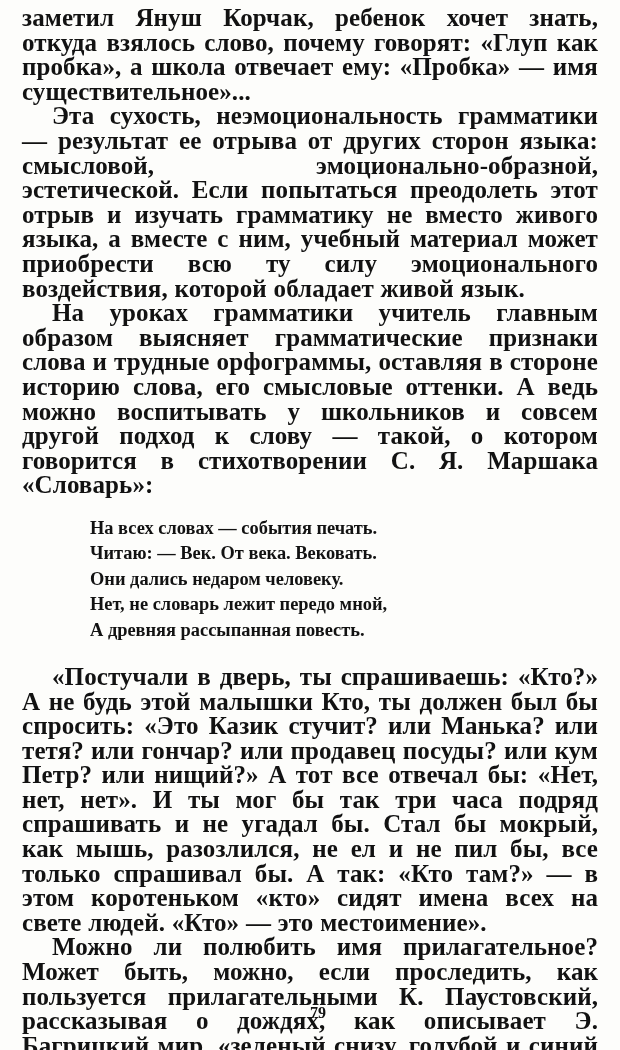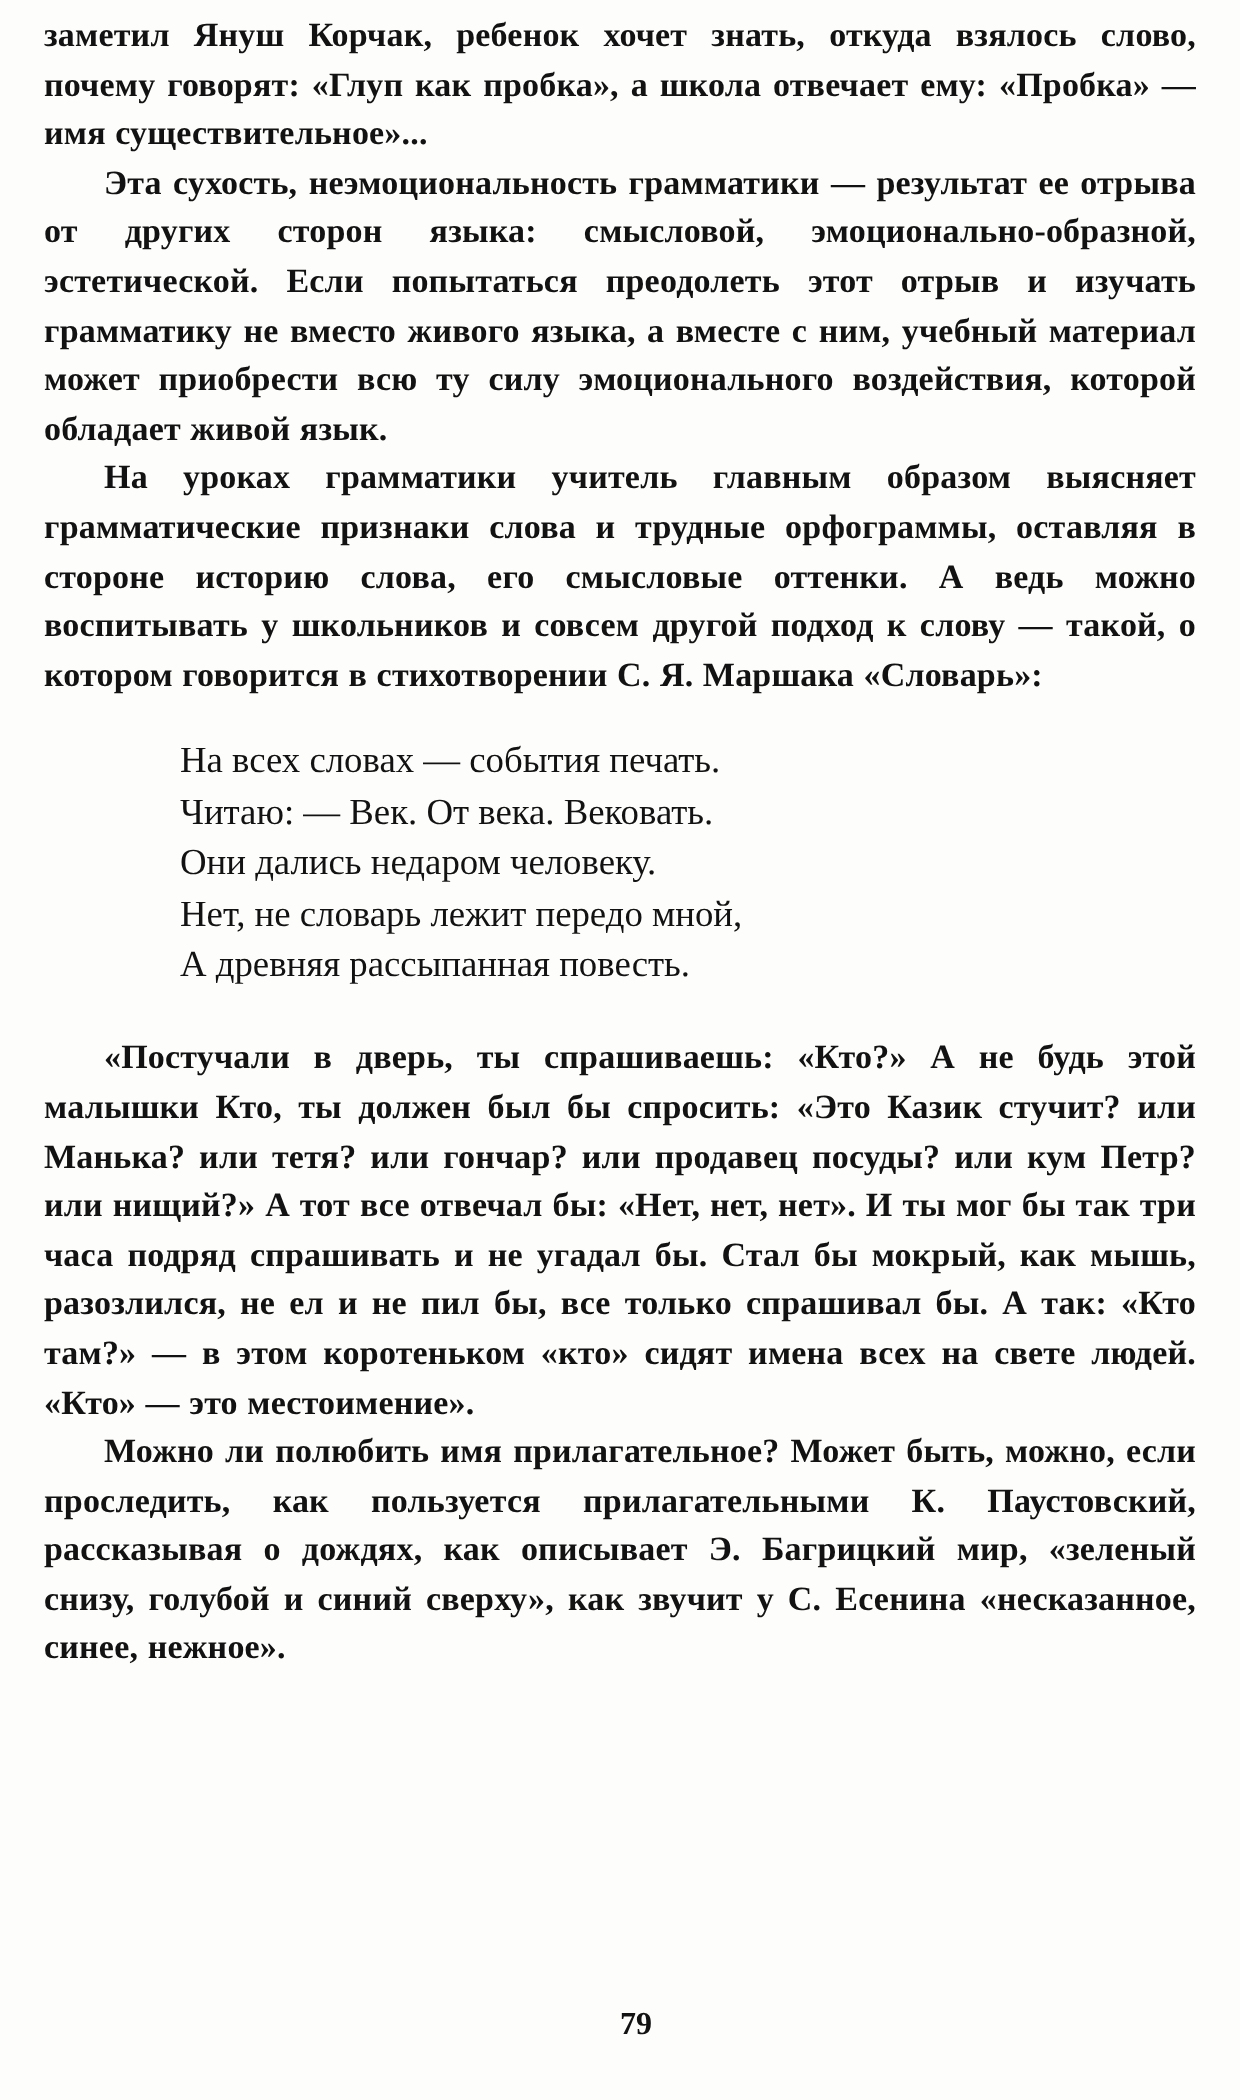--- a/index.html
+++ b/index.html
@@ -26,40 +26,40 @@
     background: #fdfdfb;
   }
   .content {
     position: absolute;
     left: 22px;
     top: 6px;
     width: 576px;
   }
   p.body-par {
     margin: 0 0 0 0;
-    font-size: 17px;
+    font-size: 25px;
     line-height: 24.6px;
     text-align: justify;
     text-justify: inter-word;
     letter-spacing: 0.1px;
     word-spacing: 0.4px;
     font-weight: 600;
     text-indent: 0;
   }
   p.body-par.indent {
     text-indent: 30px;
   }
   .verse {
     margin: 18px 0 8px 0;
     padding-left: 68px;
   }
   .verse-line {
     font-size: 18.4px;
     line-height: 25.4px;
-    font-weight: 400;
+    font-weight: 700;
     white-space: nowrap;
   }
   .gap-m { height: 14px; }
   .page-number {
     position: absolute;
     left: 0;
     right: 0;
     top: 1004px;
     text-align: center;
     font-size: 16px;

